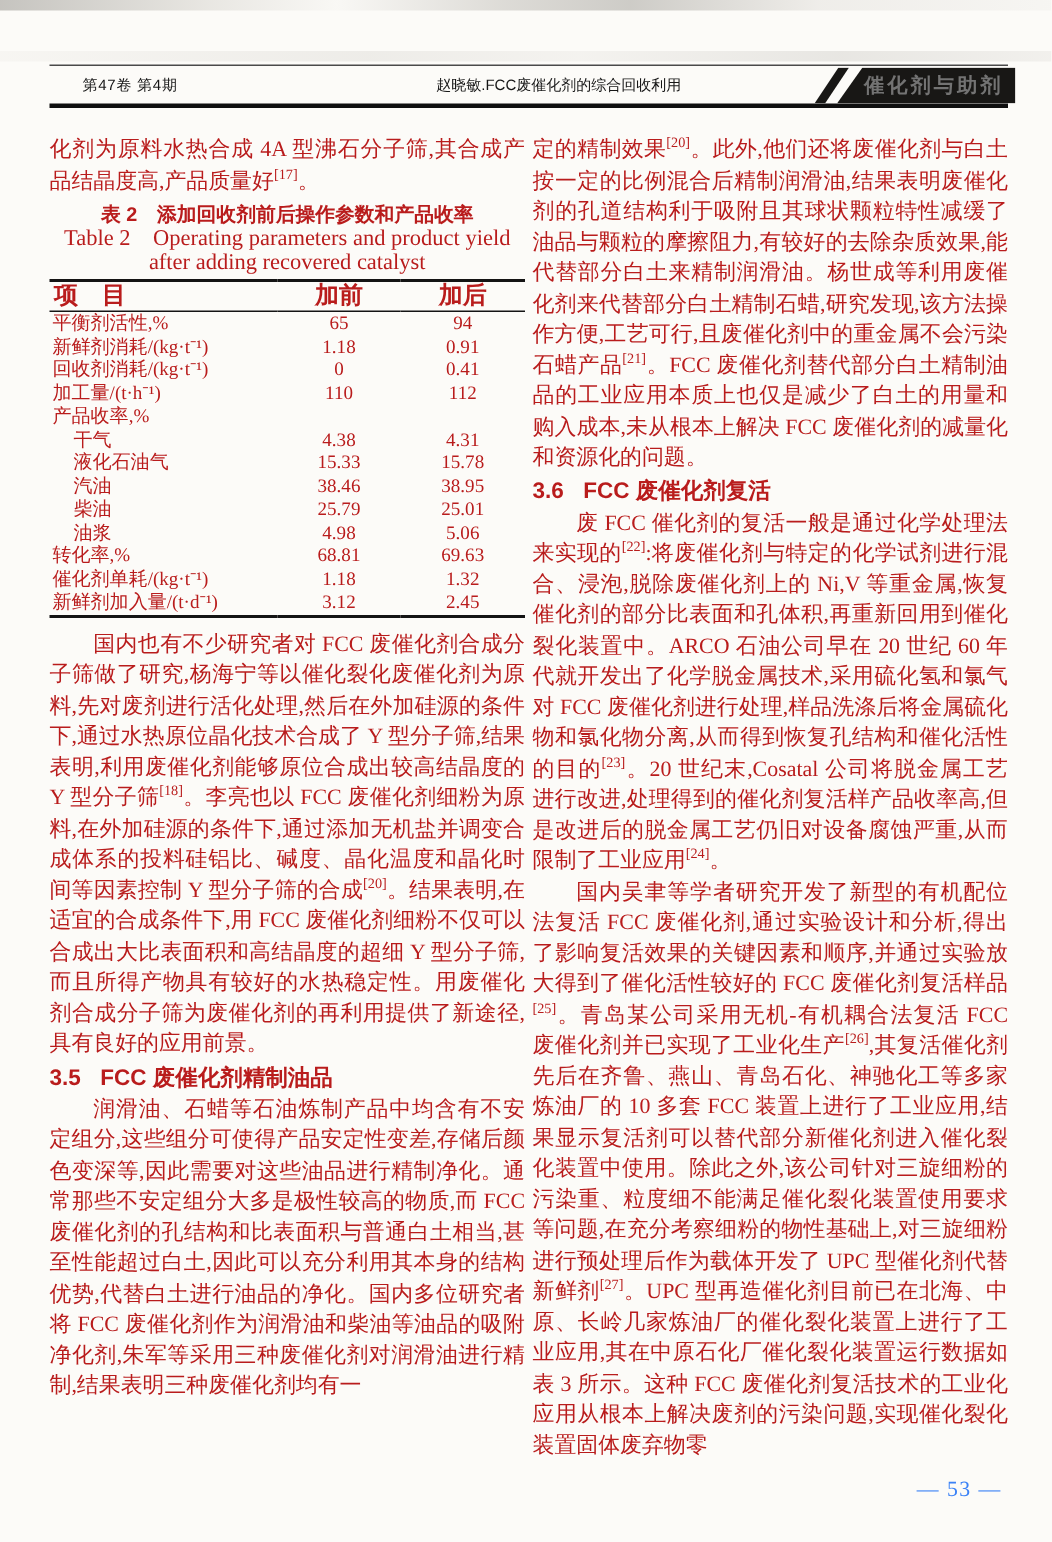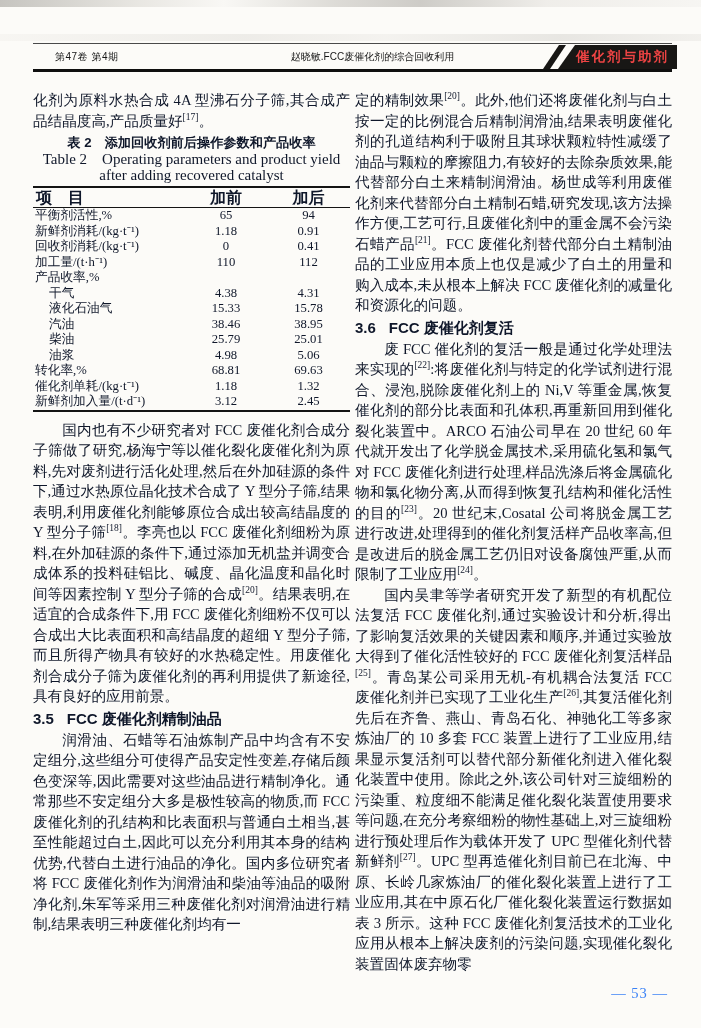--- a/index.html
+++ b/index.html
@@ -17,27 +17,27 @@
   .rule-thick{position:absolute;top:69px;left:33px;width:639px;height:3px;background:#0f0f0f;}
   .hdr{position:absolute;top:46px;left:33px;width:639px;height:22px;
     font-family:"Liberation Sans",sans-serif;font-weight:normal;font-size:10px;margin-left:20px;}
   .hdr-issue{position:absolute;left:2px;top:4px;letter-spacing:.5px;}
   .hdr-title{position:absolute;left:0;right:0;top:4px;text-align:center;}
   .badge{position:absolute;top:45px;right:24px;width:136px;height:24px;}
   .badge-slash{position:absolute;left:2px;top:0;width:24px;height:100%;background:#181715;
     clip-path:polygon(16px 0,23px 0,7px 100%,0 100%);}
   .badge-main{position:absolute;left:17px;right:0;top:0;bottom:0;background:#181715;
     clip-path:polygon(17px 0,100% 0,100% 100%,0 100%);
-    color:#ef4444;display:flex;align-items:center;justify-content:center;
+    color:#737373;display:flex;align-items:center;justify-content:center;
     font-family:"Liberation Sans",sans-serif;font-size:13.5px;font-weight:bold;letter-spacing:2px;
     padding-left:10px;}
 
   
   .col{position:absolute;top:90px;width:317px;font-size:14.6px;line-height:20.5px;
-    text-align:justify;color:#0f172a;}
+    text-align:justify;color:#b91c1c;}
   .col-left{left:33px;}
   .col-right{left:355px;}
   p{margin:0;}
   .pind{text-indent:2em;}
   sup{font-size:9.5px;line-height:0;}
 
   .sec-h{font-family:"Liberation Sans",sans-serif;font-weight:bold;font-size:15px;
     margin:1px 0;line-height:21px;text-align:left;}
   .sec-no{margin-right:13px;}
 

